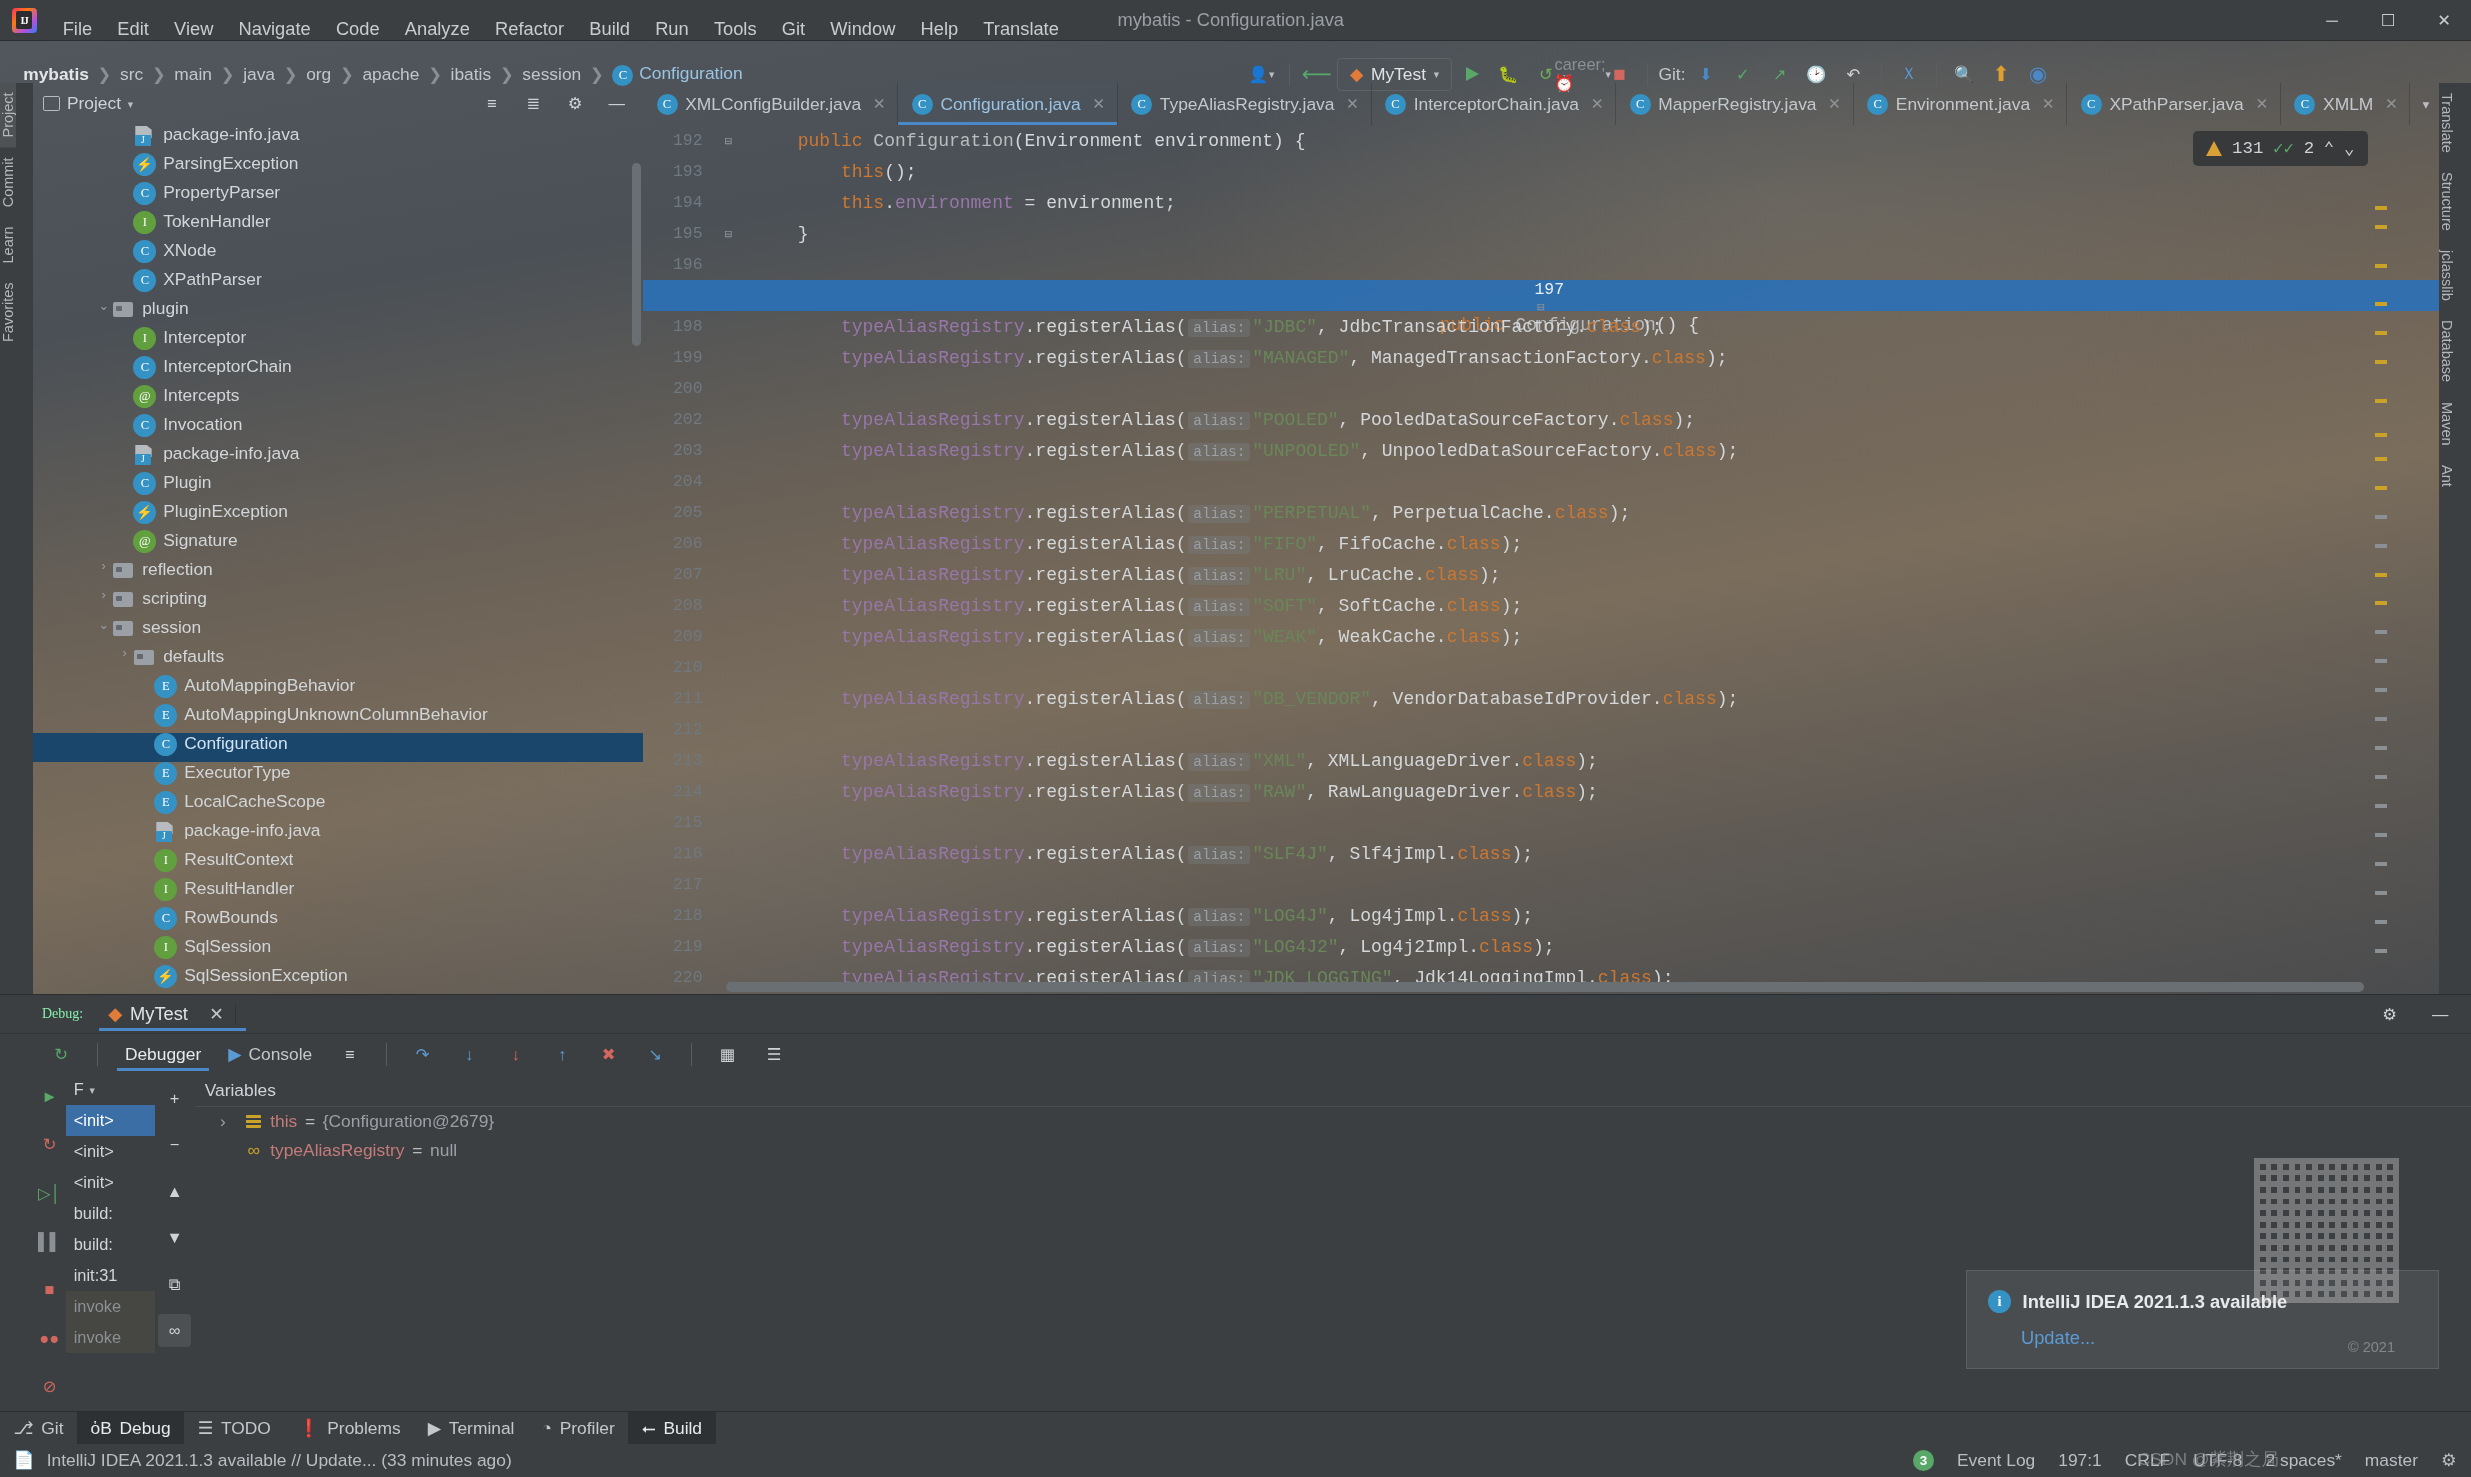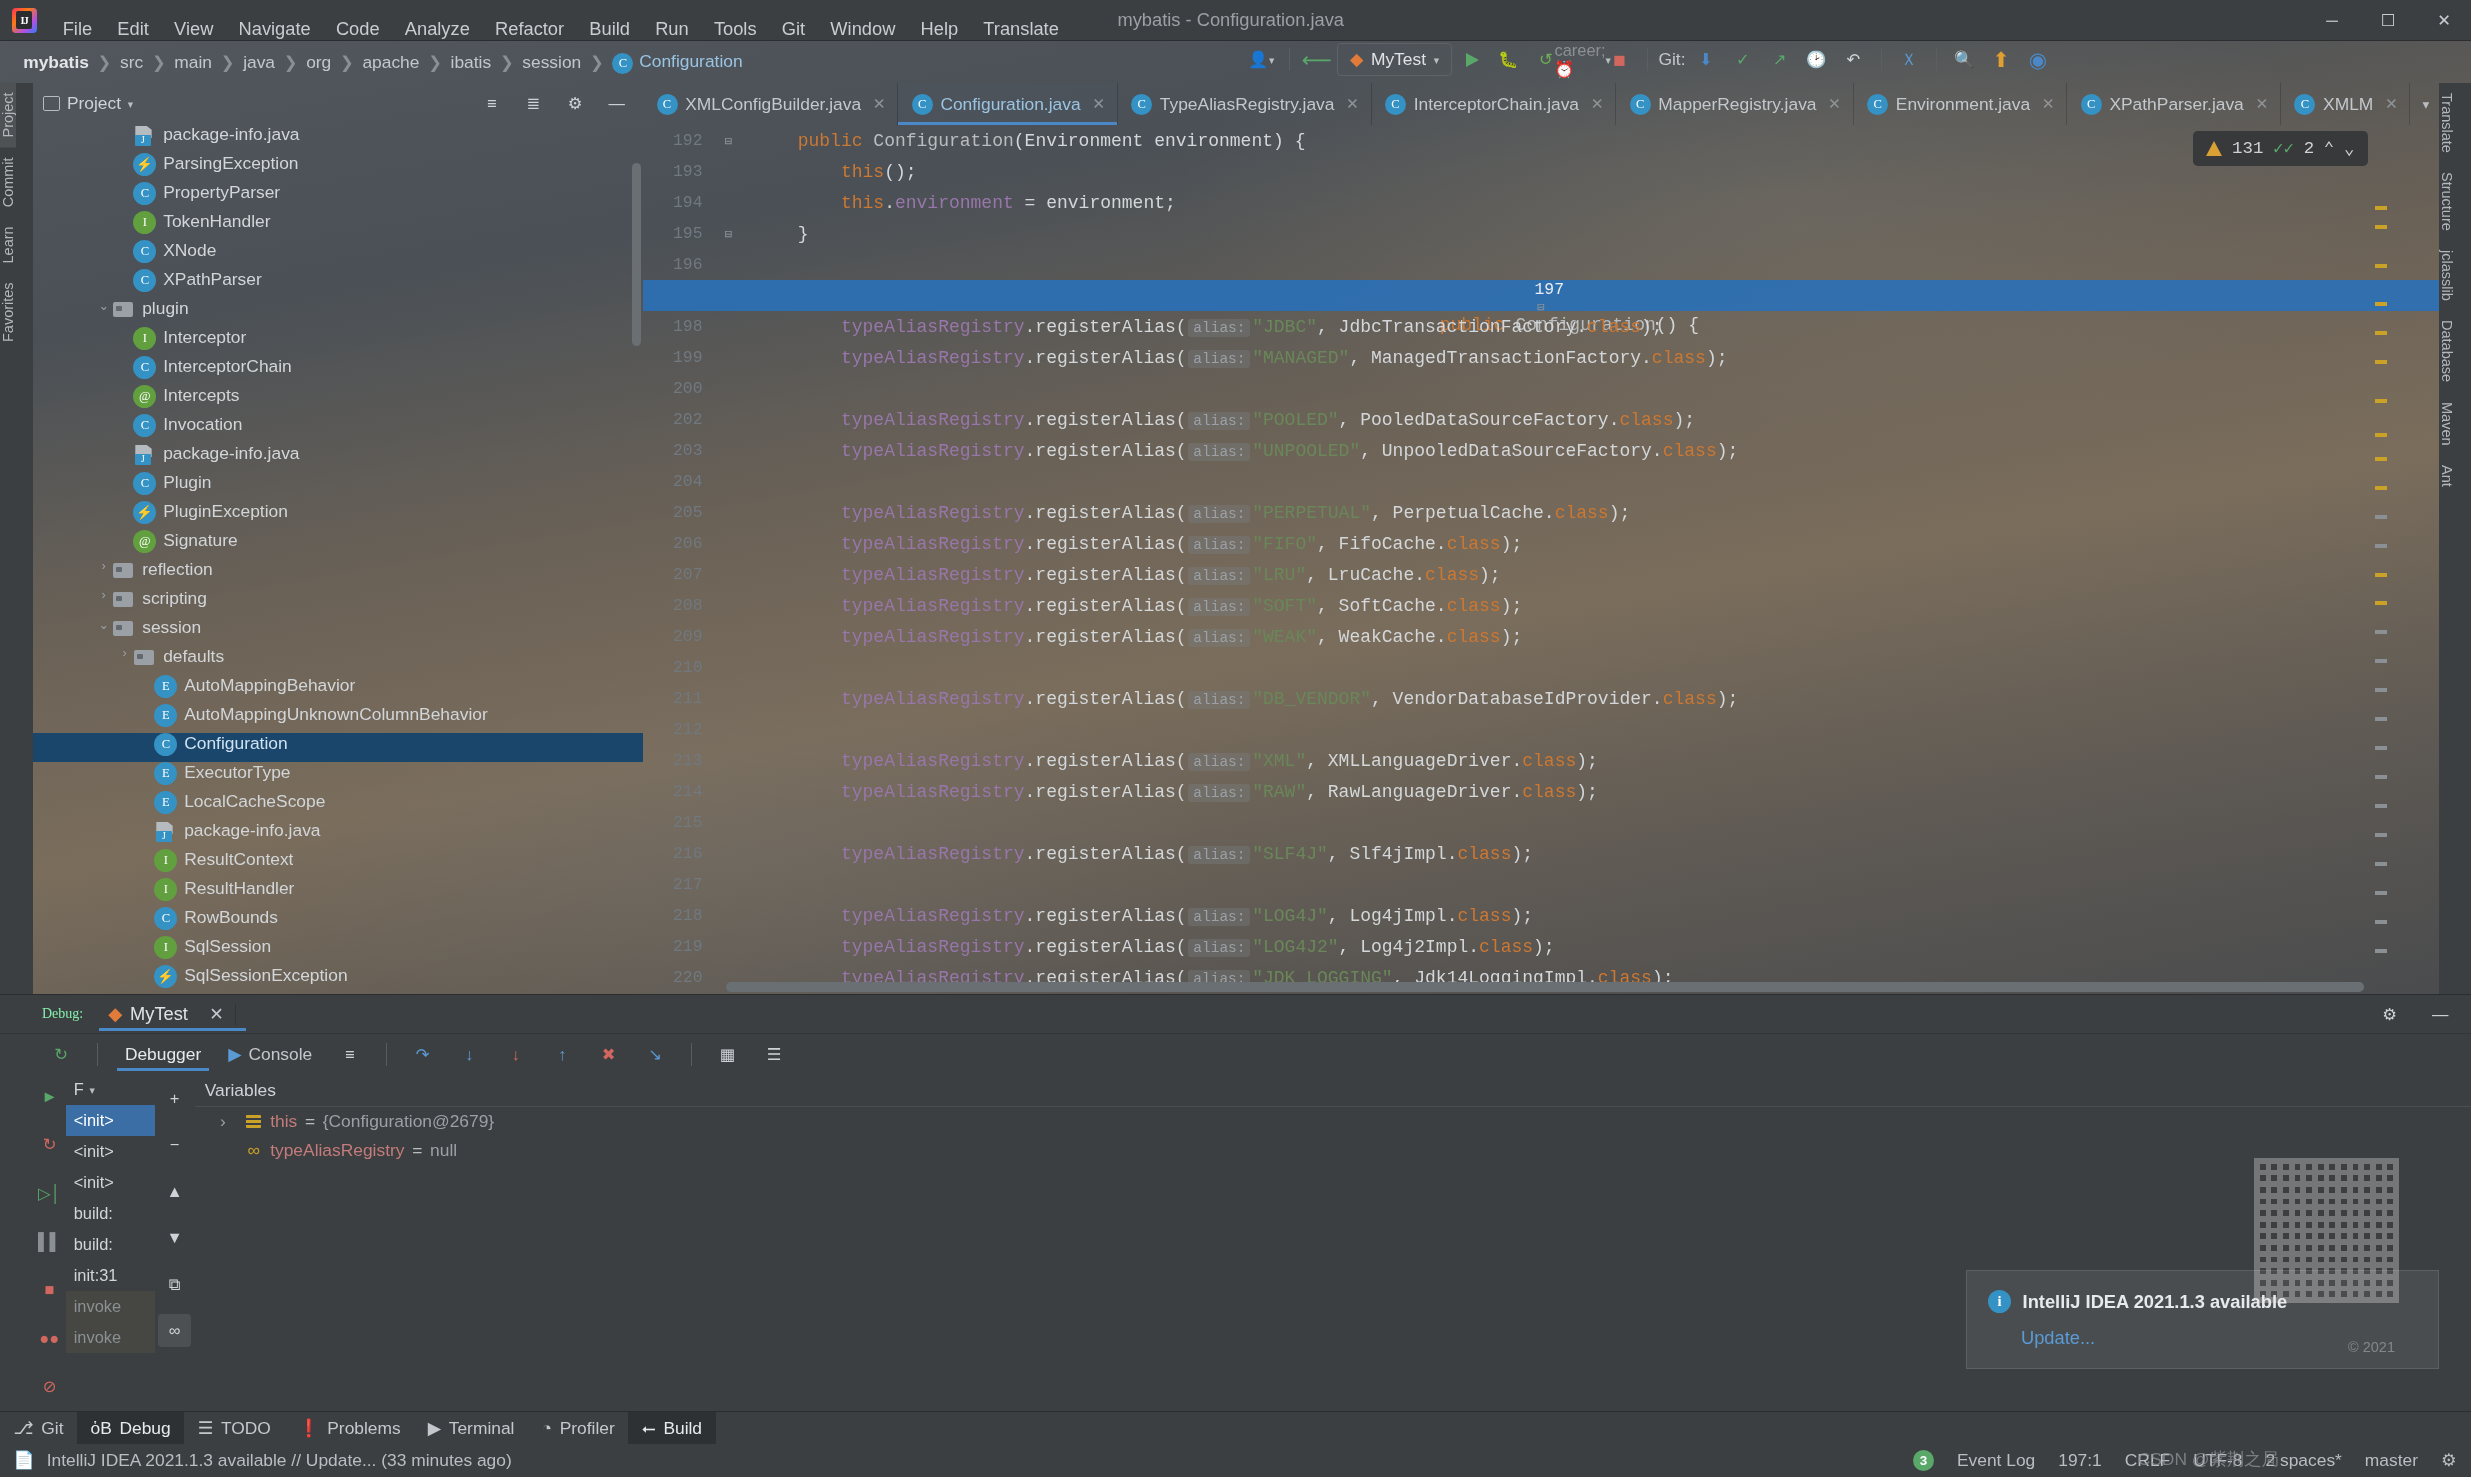--- a/index.html
+++ b/index.html
@@ -26,22 +26,22 @@
   .logo .ij { position:absolute; left:0; top:0; right:0; bottom:0; color:#fff;
     font-size:10.6px; font-weight:bold; display:flex; align-items:center; justify-content:center;
     letter-spacing:-1px; font-family:"Liberation Serif", serif; }
   .menu-item { font-size:18.3px; color:#c9cdd1; padding:3.9px 12.6px; cursor:default; white-space:nowrap; }
   #wintitle { font-size:18.3px; color:#9aa0a6; margin-left:46px; white-space:nowrap; }
   #winctl { position:absolute; right:0; top:0; height:41px; display:flex; align-items:center; }
   .wc { width:56px; height:41px; display:flex; align-items:center; justify-content:center;
     font-size:16.4px; color:#c9cdd1; }
 
   
-  #navbar { position:absolute; left:0; top:34px; width:2068px; height:42px;
-    display:flex; align-items:flex-end; }
+  #navbar { position:absolute; left:0; top:53px; width:2068px; height:42px;
+    display:flex; align-items:center; }
   #crumbs { display:flex; align-items:center; padding-left:17.4px; gap:0; }
   .crumb { font-size:17.4px; color:#c2c7cc; padding:1.9px 5.8px; white-space:nowrap; }
   .crumb.root { font-weight:bold; color:#e3e6e8; }
   .crumb.cur { color:#9bc4e2; }
   .sep { color:#8a8f94; font-size:16.4px; padding:0 2.9px; }
   .cicon { width:21px; height:21px; border-radius:50%; background:#3592c4; color:#fff;
     font-size:12.6px; display:inline-flex; align-items:center; justify-content:center;
     margin-right:5.8px; font-family:"Liberation Serif", serif; }
   #rtools { margin-left:auto; display:flex; align-items:center; gap:3.9px; padding-right:13.5px; }
   .tbtn { width:33px; height:33px; display:flex; align-items:center; justify-content:center;

